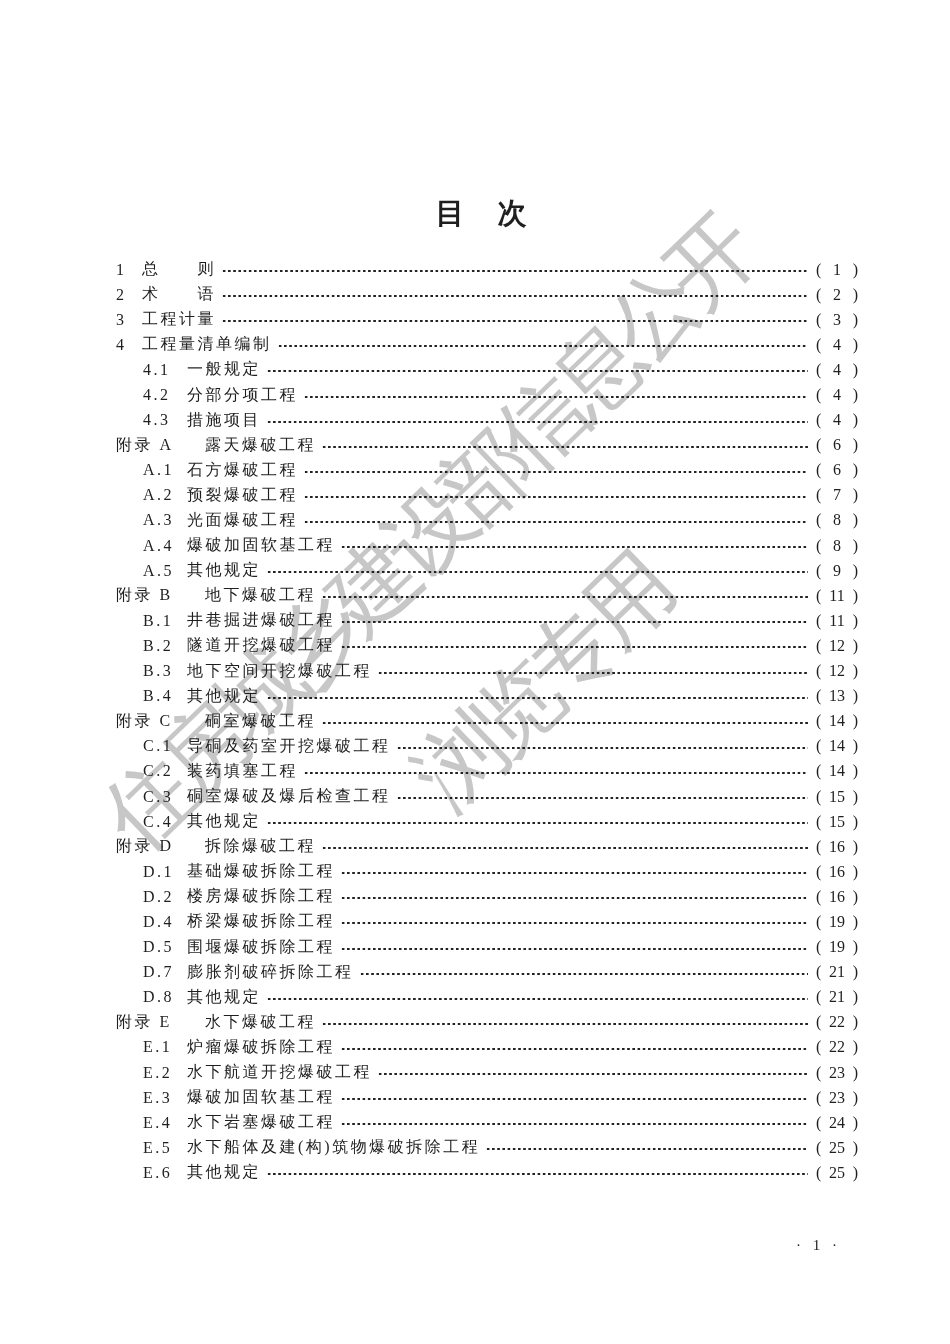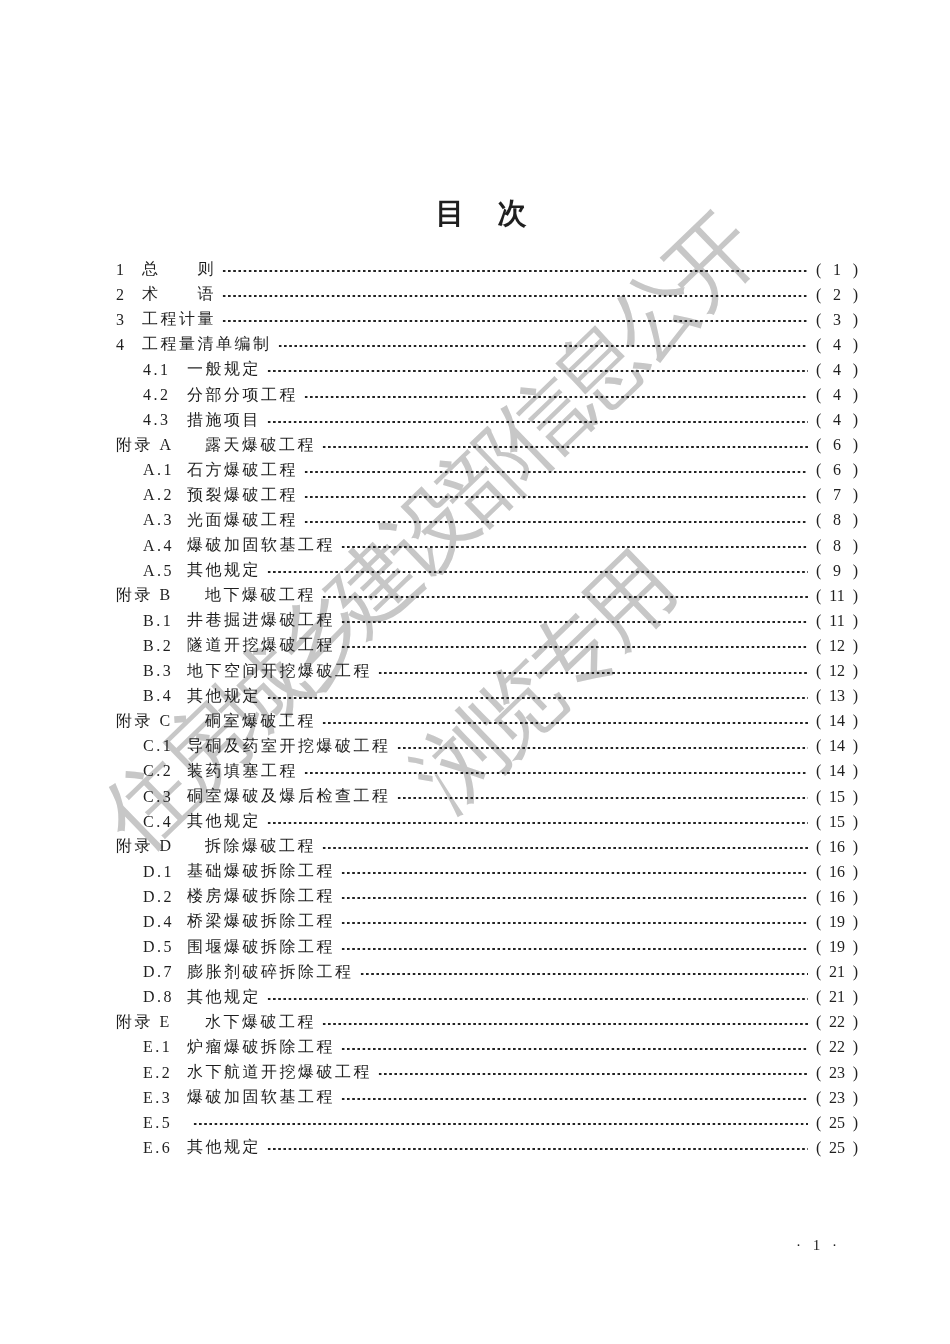--- a/index.html
+++ b/index.html
@@ -299,21 +299,28 @@
     <span class="dots"></span>
     <span class="pagenum"><span class="pnum">23</span></span>
   </div>
       <div class="toc-row sub">
     <span class="num">E.3</span>
     <span class="ttl">爆破加固软基工程</span>
     <span class="dots"></span>
     <span class="pagenum"><span class="pnum">23</span></span>
   </div>
       <div class="toc-row sub">
+    <span class="num">E.4</span>
+    <span class="ttl">水下岩塞爆破工程</span>
+    <span class="dots"></span>
+    <span class="pagenum"><span class="pnum">24</span></span>
+  </div>
+      <div class="toc-row sub">
     <span class="num">E.5</span>
+    <span class="ttl">水下船体及建(构)筑物爆破拆除工程</span>
     <span class="dots"></span>
     <span class="pagenum"><span class="pnum">25</span></span>
   </div>
       <div class="toc-row sub">
     <span class="num">E.6</span>
     <span class="ttl">其他规定</span>
     <span class="dots"></span>
     <span class="pagenum"><span class="pnum">25</span></span>
   </div>
     </div>

